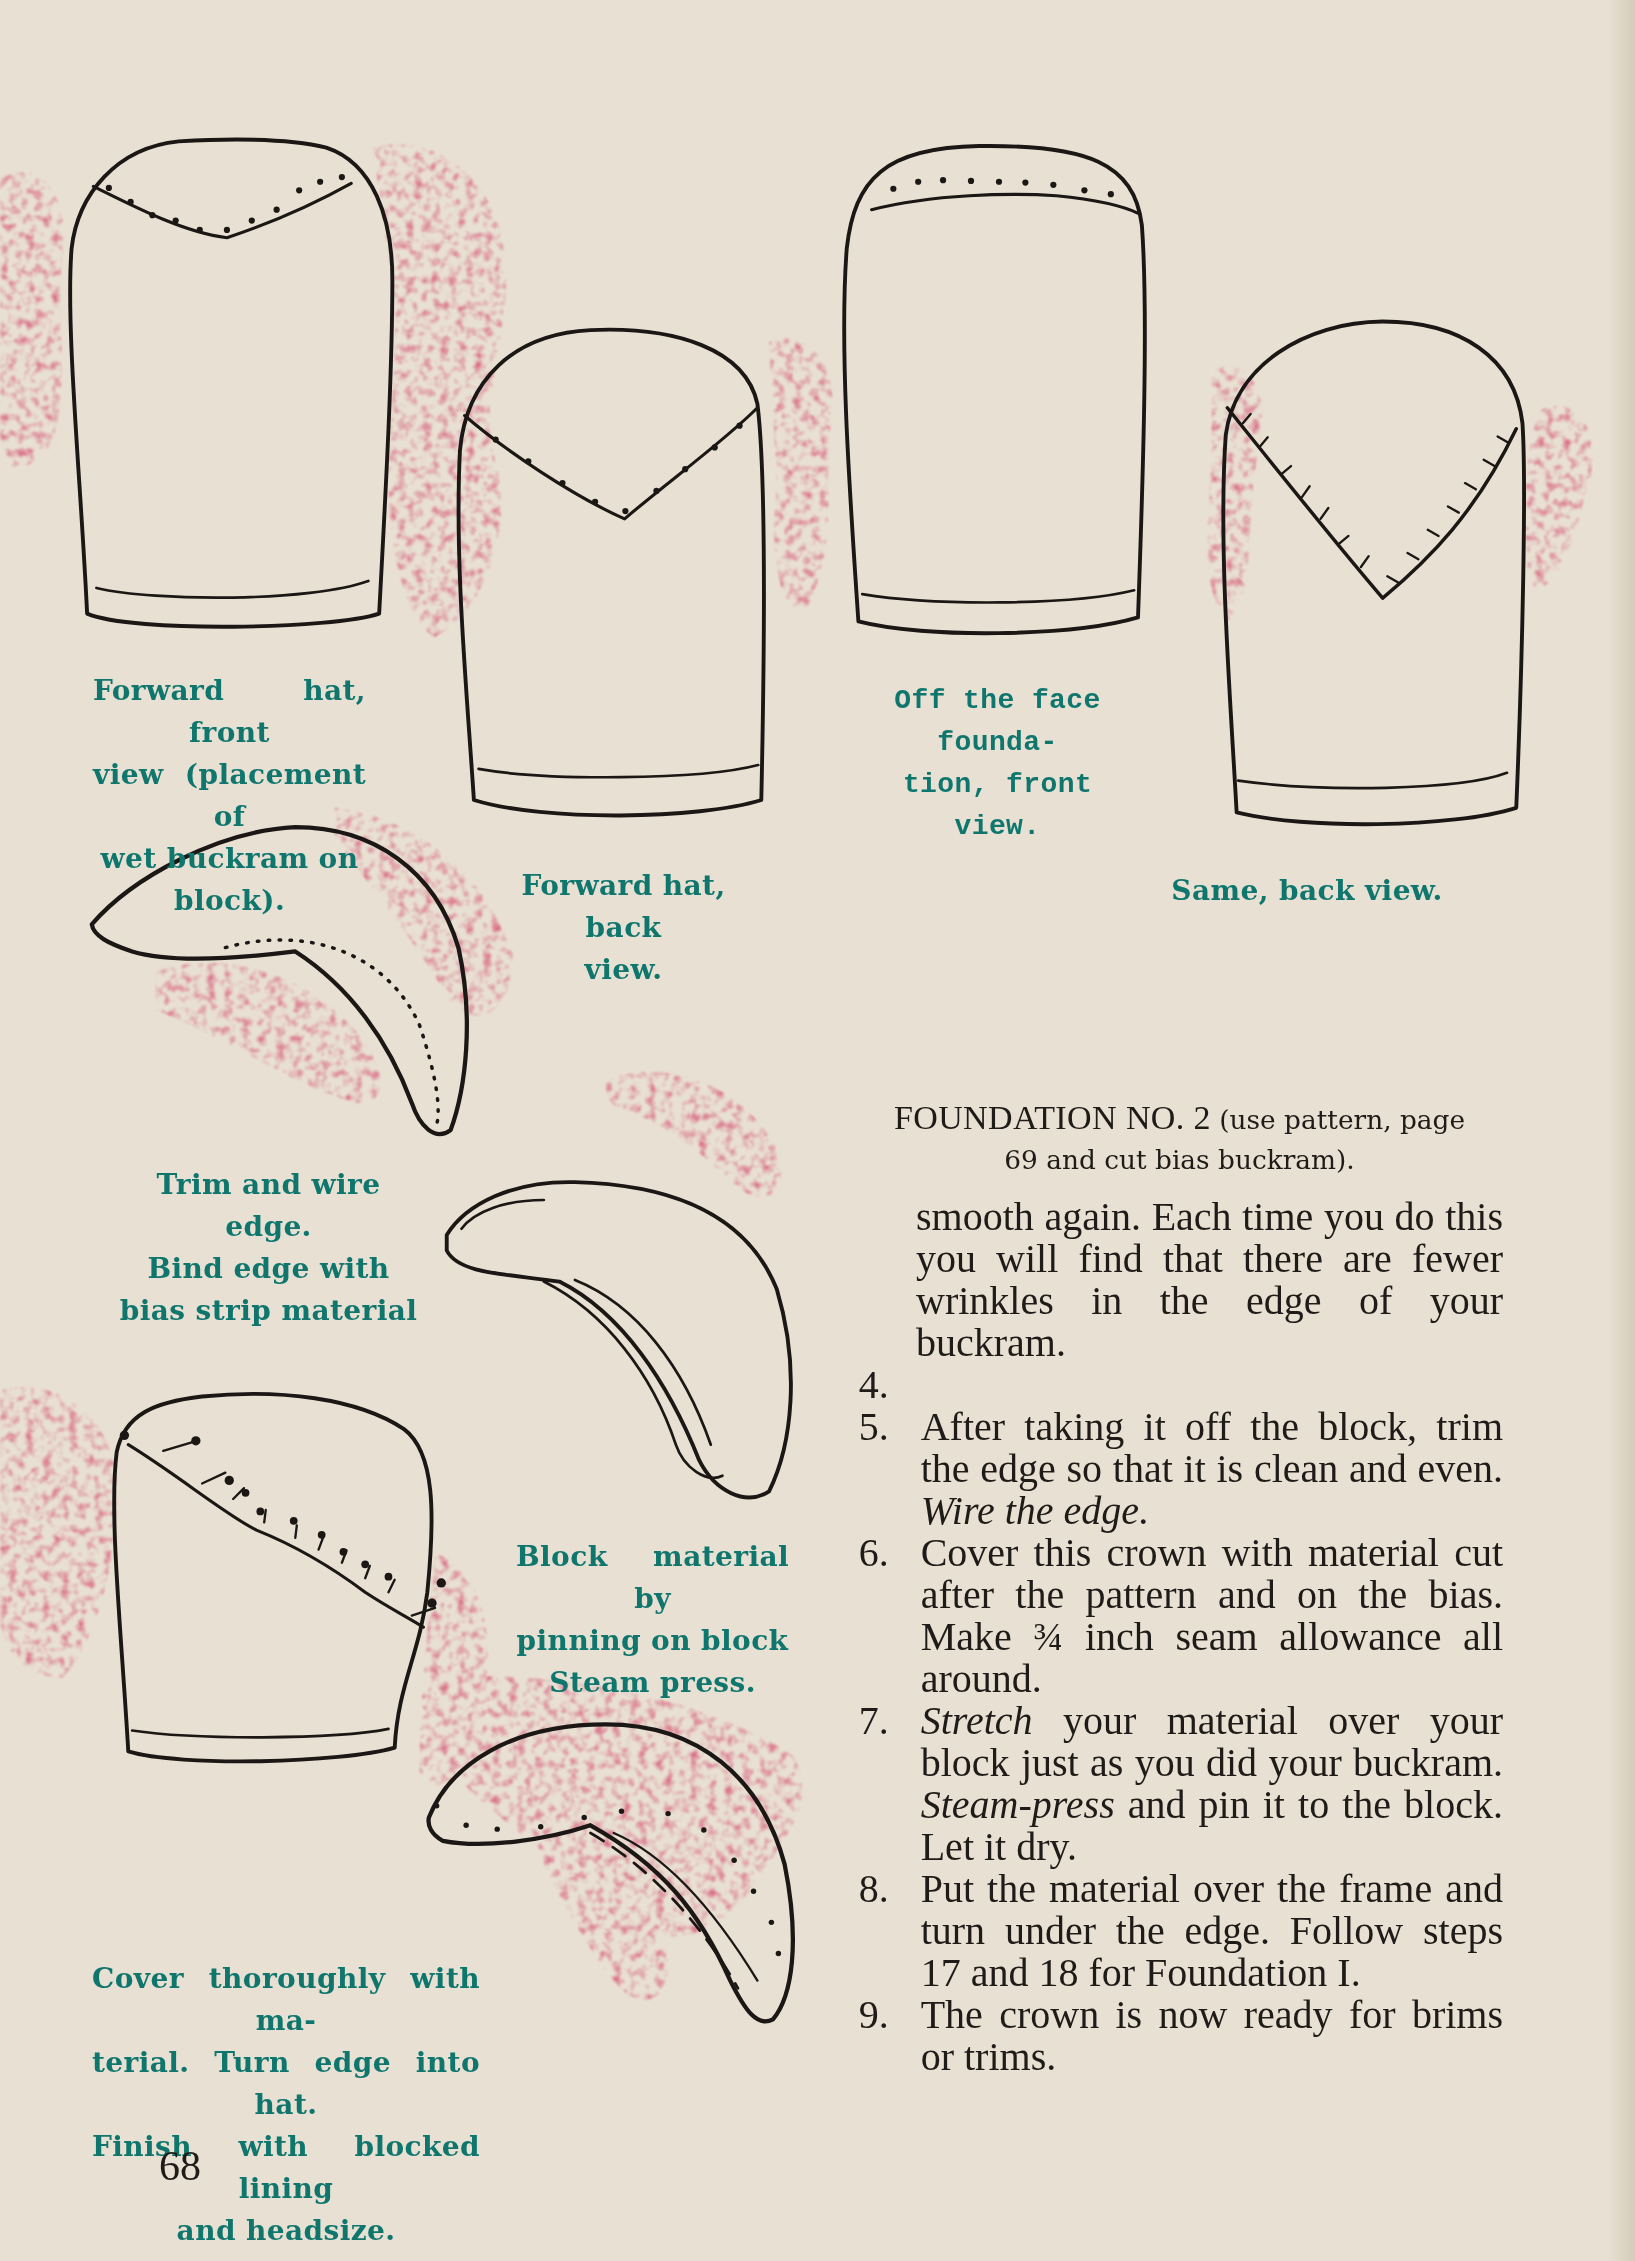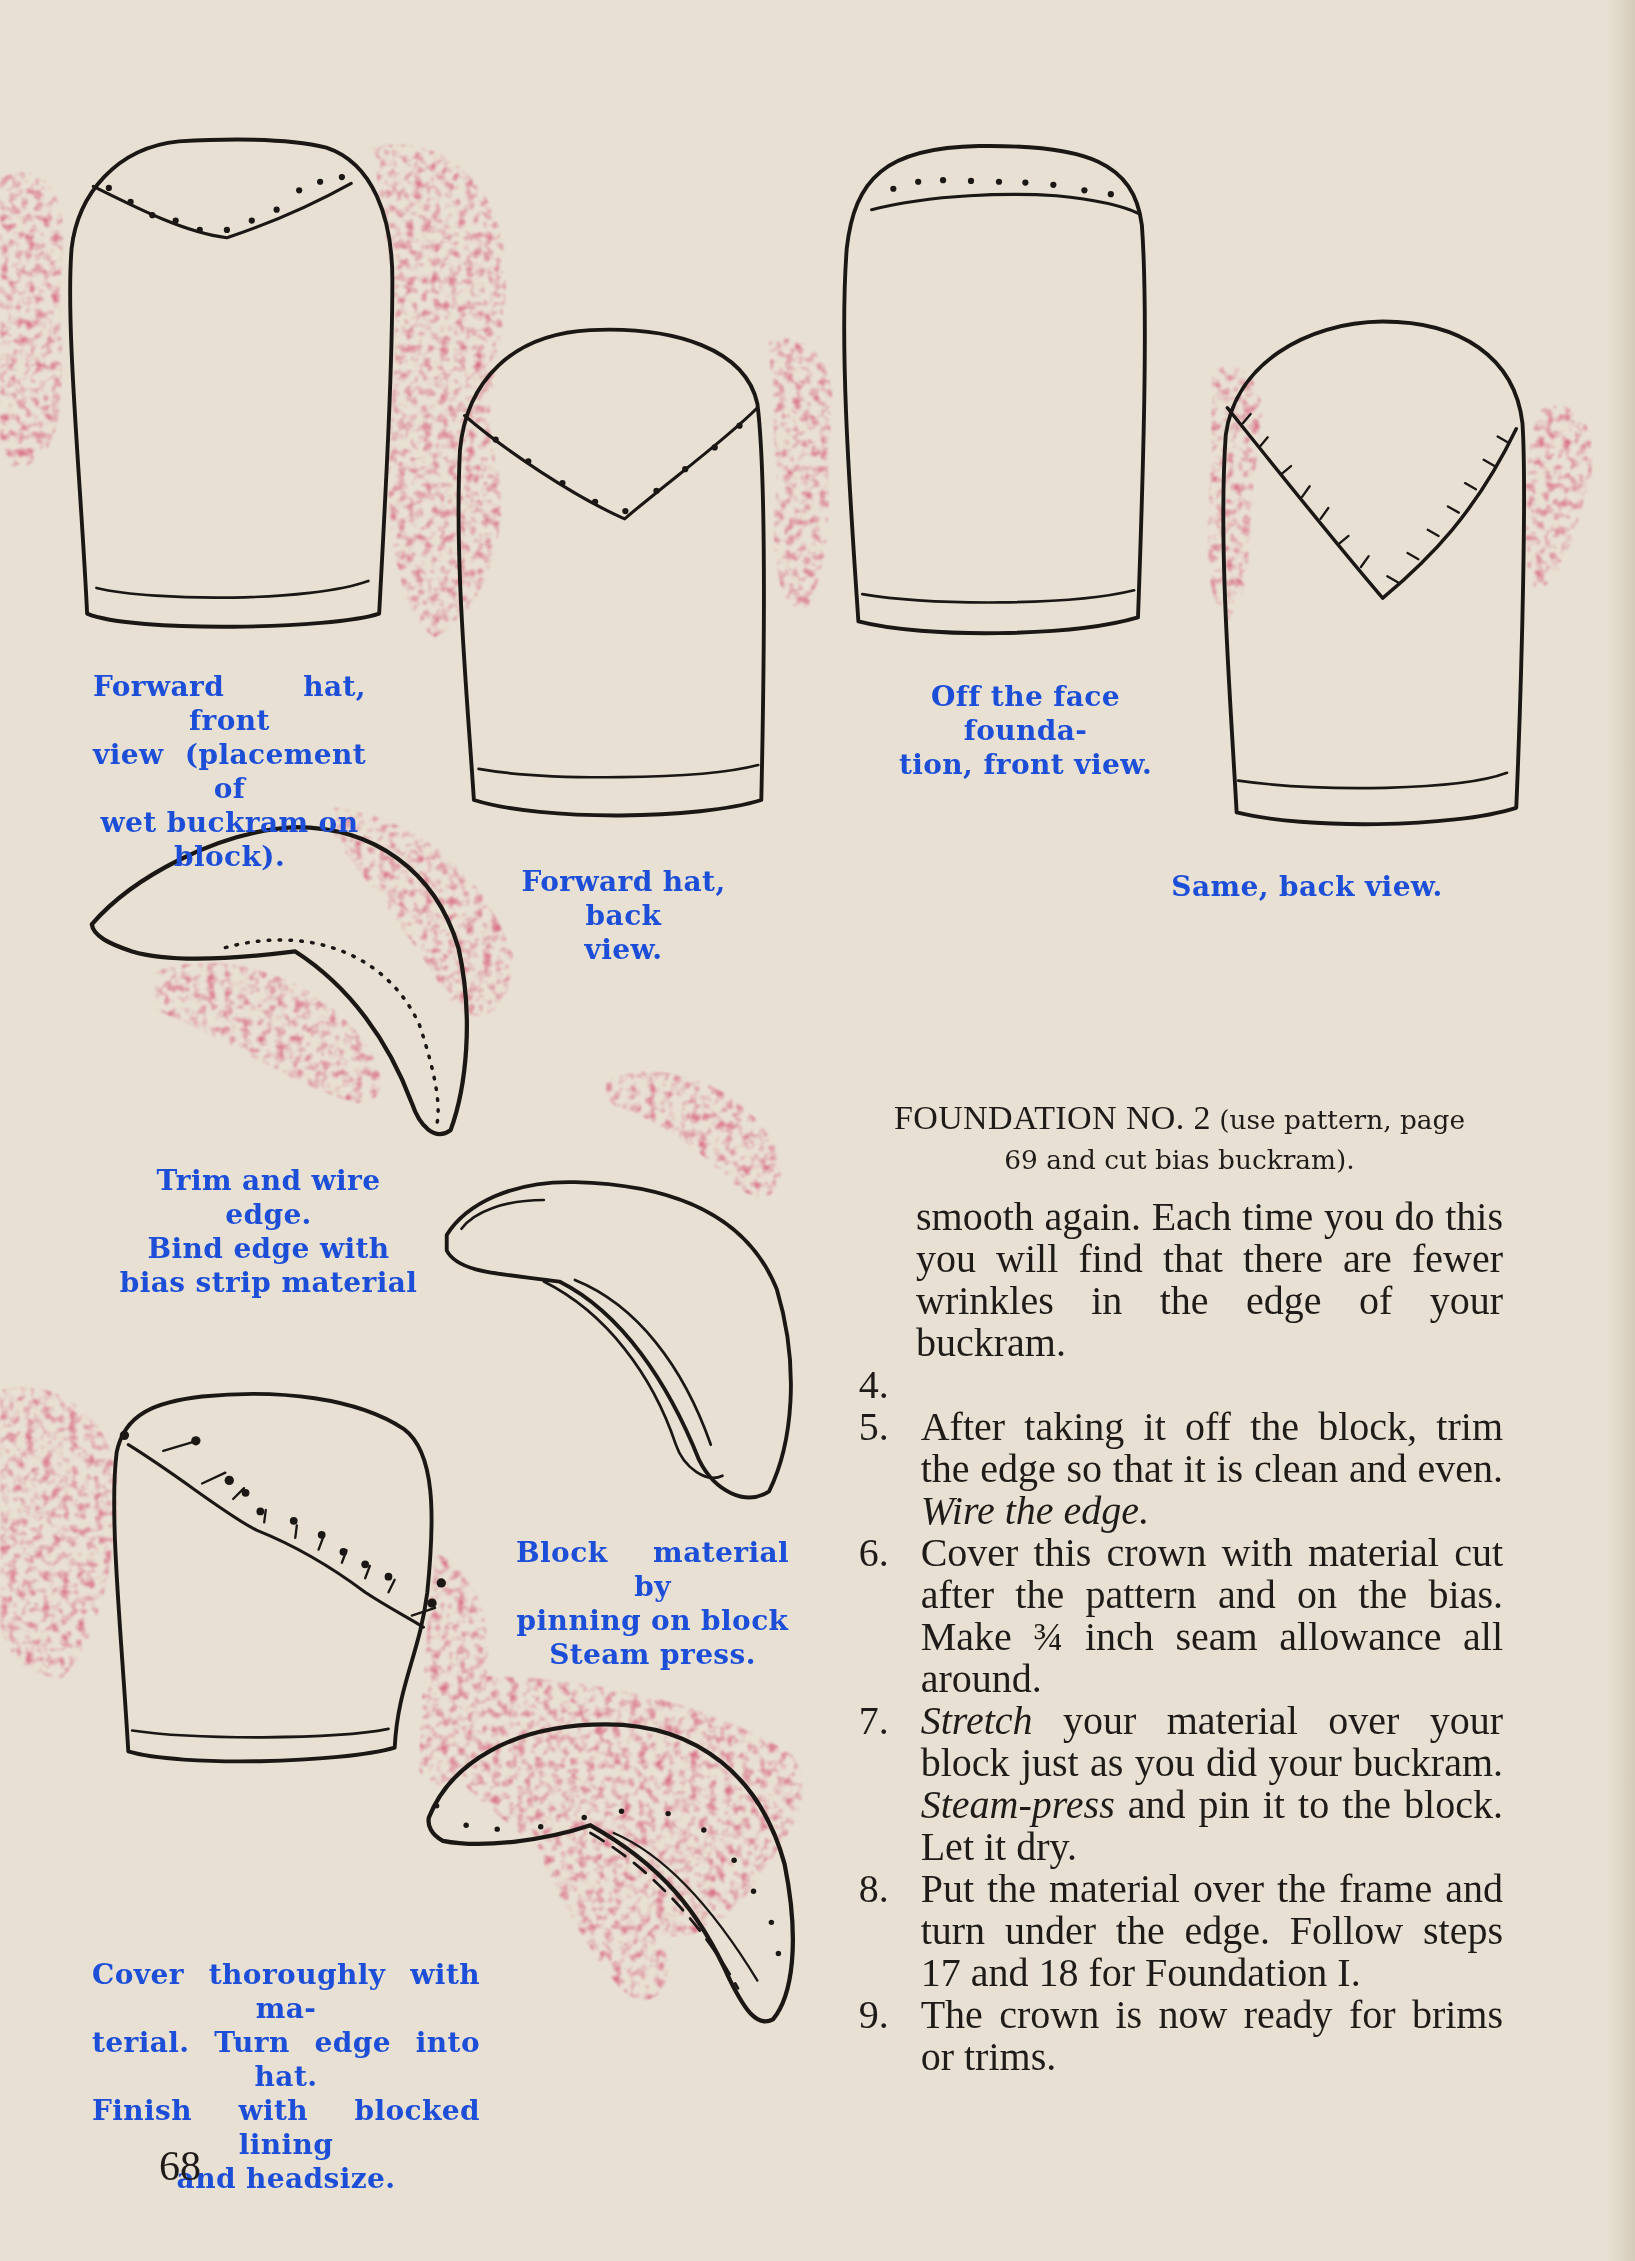--- a/index.html
+++ b/index.html
@@ -6,23 +6,23 @@
   body {
     width:1636px; height:2261px; position:relative; overflow:hidden;
     background:#e8e1d3;
     font-family:"Liberation Serif", "DejaVu Serif", serif;
     color:#1e1b18;
   }
   .page-edge { position:absolute; right:0; top:0; width:29.5px; height:2261px;
     background:linear-gradient(90deg, rgba(0,0,0,0) 0%, rgba(120,100,70,0.18) 100%); }
   svg.art { position:absolute; left:0; top:0; width:1636px; height:2261px; }
   .caption {
-    position:absolute; font-size:28px; line-height:34px; text-align:center;
+    position:absolute; font-size:28px; line-height:42px; text-align:center;
     font-family:"DejaVu Serif", serif; font-weight:bold; letter-spacing:0.4px;
-    color:#1d4ed8;
+    color:#0f766e;
   }
   .caption.just { text-align:justify; text-align-last:center; }
   .heading {
     position:absolute; left:861px; top:1098px; width:637px; text-align:center;
     font-size:33px; line-height:40px;
   }
   .heading .h-main { font-size:34px; letter-spacing:0.4px;margin-top:44px; }
   .heading .h-paren { font-size:26.4px; font-family:"DejaVu Serif", serif; }
   .body-text {
     position:absolute; left:854px; top:1196px; width:649px;
@@ -214,21 +214,21 @@
   <div>view (placement of</div>
   <div>wet buckram on</div>
   <div>block).</div>
 </div>
 
 <div class="caption" style="left:480px; top:865px; width:287px;">
   <div>Forward hat, back</div>
   <div>view.</div>
 </div>
 
-<div class="caption" style="left:882px; top:680px; width:287px;">
+<div class="caption" style="left:854px; top:680px; width:287px;font-family:Liberation Mono, monospace;">
   <div>Off the face founda-</div>
   <div>tion, front view.</div>
 </div>
 
 <div class="caption" style="left:1167px; top:870px; width:280px;">
   <div>Same, back view.</div>
 </div>
 
 <div class="caption" style="left:117px; top:1164px; width:303px;">
   <div>Trim and wire edge.</div>

